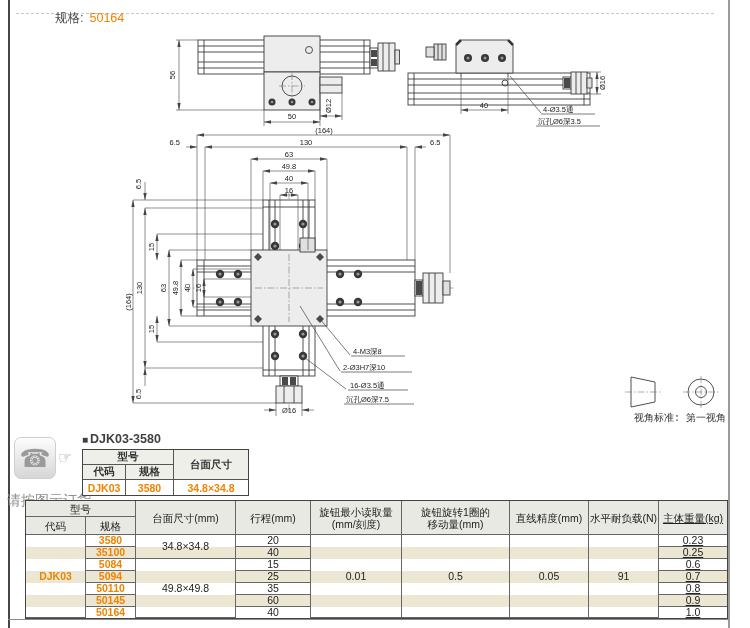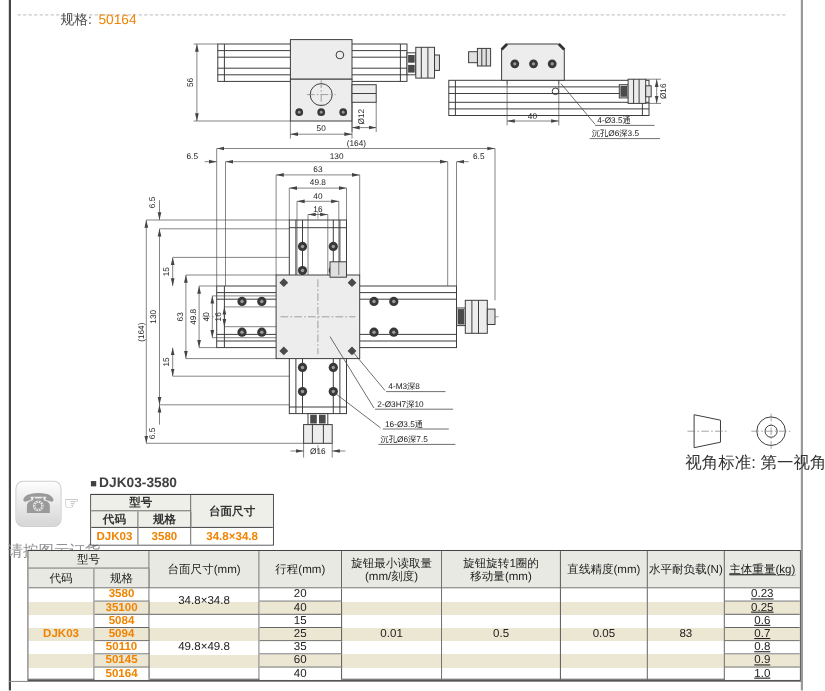--- a/index.html
+++ b/index.html
@@ -22,21 +22,21 @@
   .fg2{fill:#e0e0e0;stroke:#3c3c3c;stroke-width:0.9;}
   .fd{fill:#4a4a4a;stroke:none;}
   .dim{stroke:#444;stroke-width:0.6;fill:none;}
   .nl{stroke:#444;stroke-width:0.7;fill:none;}
   .cl{stroke:#777;stroke-width:0.6;stroke-dasharray:7 2 1.5 2;fill:none;}
   .dimt{font-size:7.5px;fill:#222;}
   .scr{fill:#383838;}
   .scr2{fill:#999;}
   
   .proj{left:623px;top:374px;width:114px;text-align:center;}
-  .proj-label{font-size:15px;color:#333;margin-top:1px;white-space:nowrap;}
+  .proj-label{font-size:10px;color:#333;margin-top:1px;white-space:nowrap;font-family:Liberation Mono, monospace;}
   
   .phone-box{left:14px;top:437px;width:40px;height:40px;border:1px solid #cfcfcf;border-radius:7px;
              background:linear-gradient(#fdfdfd,#d6d6d6);text-align:center;line-height:40px;
              font-size:25px;color:#9a9a9a;}
   .hand{left:58px;top:448px;font-size:16px;color:#999;}
   .order-note{left:7px;top:492px;font-size:14px;color:#8f8f8f;}
   .order-title{left:82px;top:432px;font-size:12.5px;font-weight:bold;color:#404040;}
   .order-title .bullet{font-size:10px;margin-right:2px;}
   
   .stable{left:82px;top:449px;border-collapse:separate;border-spacing:0;table-layout:fixed;
@@ -453,21 +453,21 @@
     </thead>
     <tbody>
       <tr>
         <td rowspan="7" class="merged code-cell">DJK03</td>
         <td class="spec-cell">3580</td>
         <td rowspan="2" class="merged">34.8×34.8</td>
         <td>20</td>
         <td rowspan="7" class="merged">0.01</td>
         <td rowspan="7" class="merged">0.5</td>
         <td rowspan="7" class="merged">0.05</td>
-        <td rowspan="7" class="merged">83</td>
+        <td rowspan="7" class="merged">91</td>
         <td class="lastc">0.23</td>
       </tr>
       <tr class="alt">
         <td class="spec-cell">35100</td>
         <td>40</td>
         <td class="lastc">0.25</td>
       </tr>
       <tr>
         <td class="spec-cell">5084</td>
         <td rowspan="5" class="merged">49.8×49.8</td>

